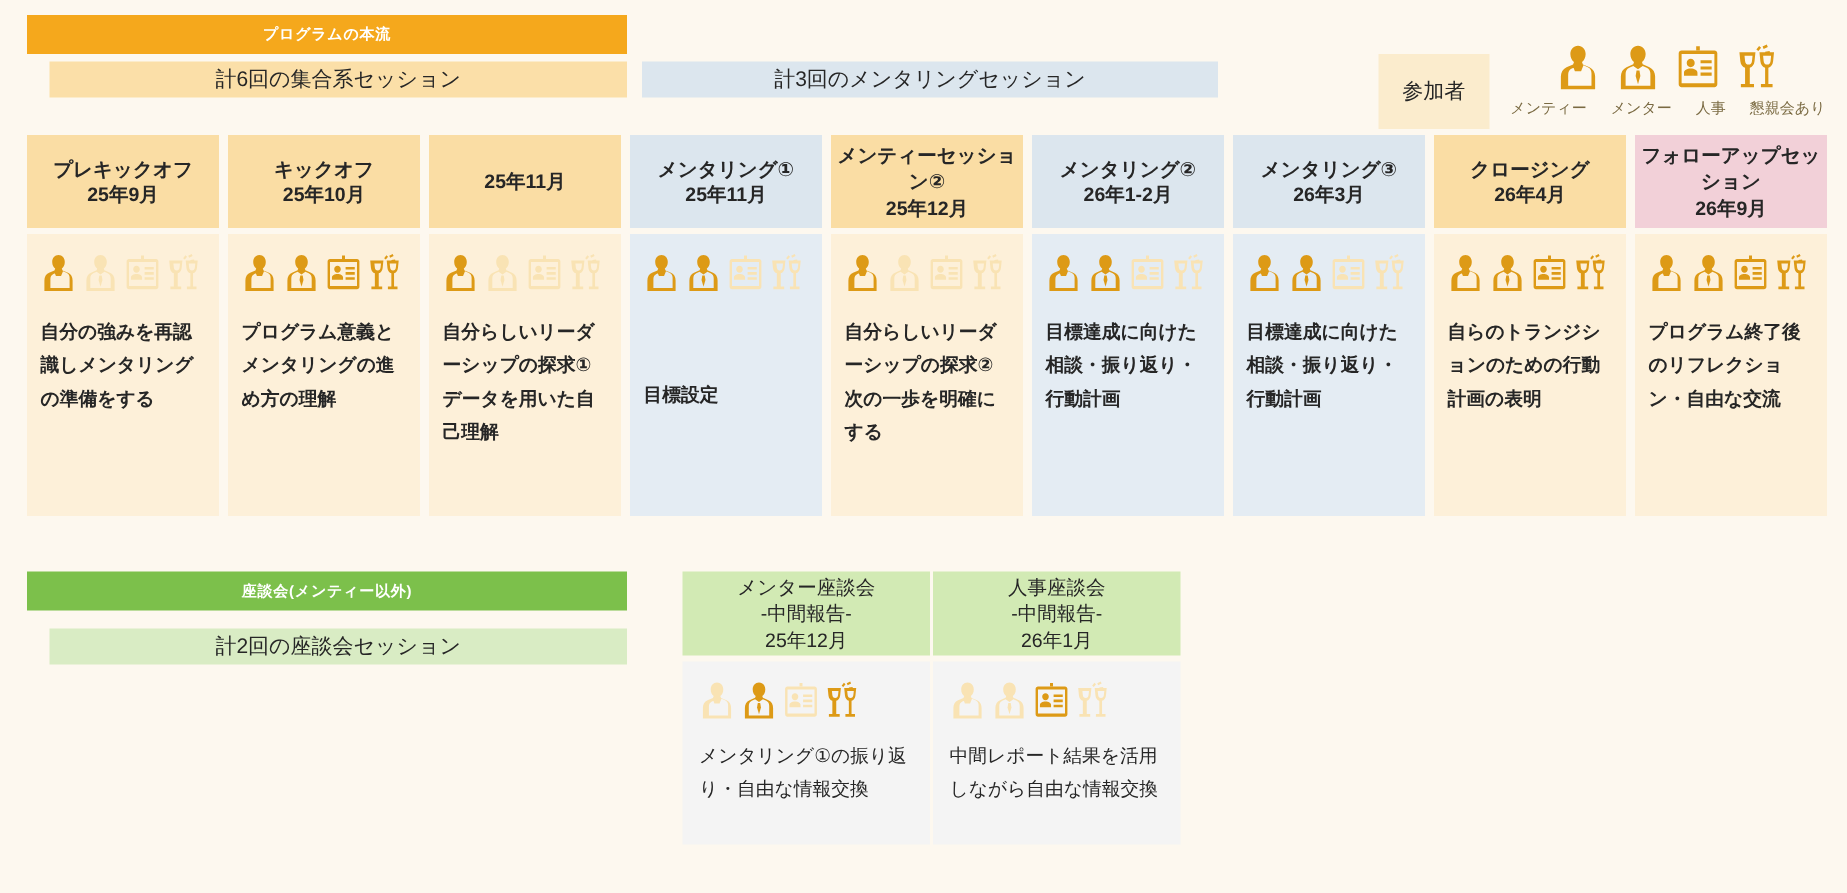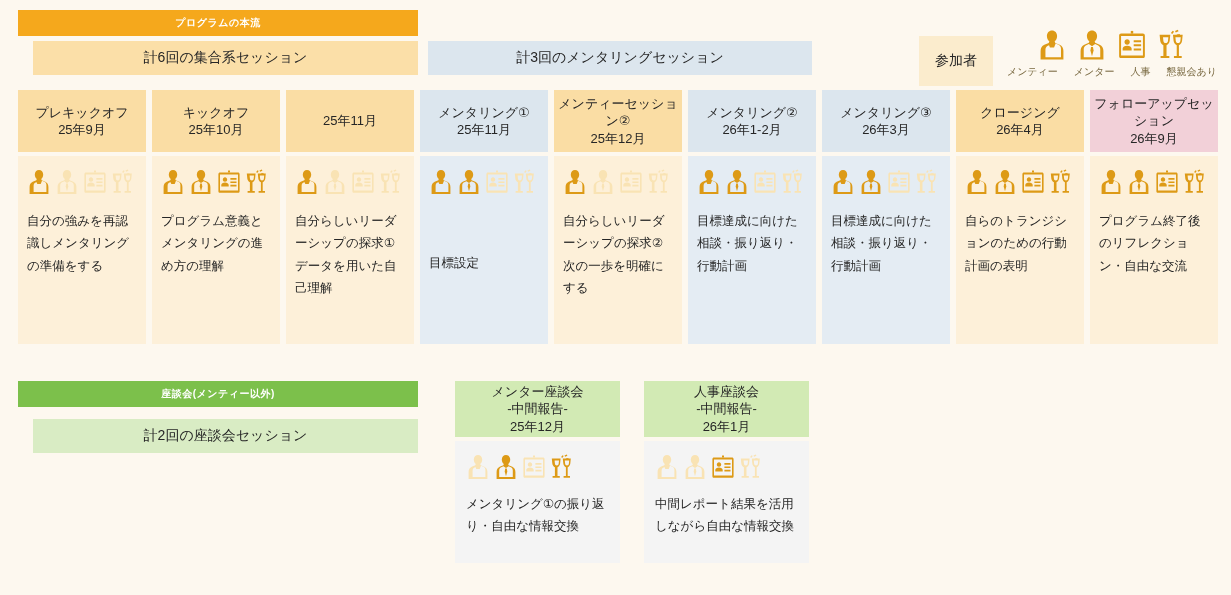--- a/index.html
+++ b/index.html
@@ -12,21 +12,21 @@
   }
 
   
   .band-title {
     height: 26px;
     display: flex; align-items: center; justify-content: center;
     color: #ffffff; font-size: 10px; font-weight: bold;
     letter-spacing: .5px;
   }
   .band-sub {
-    height: 34px;
+    height: 24px;
     display: flex; align-items: center; justify-content: center;
     color: #262626; font-size: 14px;
   }
 
   
   #flow-title-bar { position: absolute; left: 18px;  top: 10px;  width: 400px; background: #f5a81c; }
   #flow-sub-bar   { position: absolute; left: 33px;  top: 41px;  width: 385px; background: #fbdfa8; }
   #mentor-sub-bar { position: absolute; left: 428px; top: 41px;  width: 384px; background: #dce6ee; }
 
   
@@ -35,21 +35,21 @@
     background: #fbeccd; color: #262626; font-size: 14px;
     padding: 16px 16px; margin-right: 14px; margin-top: 8px; white-space: nowrap;
   }
   #legend-icons { display: flex; flex-direction: column; align-items: center; }
   .legend-icon-row { display: flex; gap: 10px; }
   .legend-icon-row .pic { width: 30px; height: 34px; }
   #legend-labels { display: flex; gap: 16px; margin-top: 3px; font-size: 10px; color: #7a6a42; }
   #legend-labels span { text-align: center; white-space: nowrap; }
 
   
-  #columns { position: absolute; left: 18px; top: 90px; display: flex; gap: 6px; }
+  #columns { position: absolute; left: 18px; top: 90px; display: flex; gap: 6px; font-weight: bold; }
   .col { width: 128px; display: flex; flex-direction: column; }
   .col-head {
     height: 62px; display: flex; flex-direction: column;
     align-items: center; justify-content: center;
     font-size: 13px; color: #262626; line-height: 1.32; text-align: center;
   }
   .col-body {
     height: 188px; margin-top: 4px;
     padding: 12px 9px 0 9px;
     display: flex; flex-direction: column;
@@ -63,21 +63,21 @@
   .head-orange { background: #fadda4; }
   .head-blue   { background: #dce6ee; }
   .head-pink   { background: #f2d0d8; }
   .body-orange { background: #fdf0d9; }
   .body-blue   { background: #e4ecf3; }
 
   
   #round-title-bar { position: absolute; left: 18px;  top: 381px; width: 400px; background: #7cc04b; }
   #round-sub-bar   { position: absolute; left: 33px;  top: 419px; width: 385px; background: #d9ecc4; }
 
-  #round-cols { position: absolute; left: 455px; top: 381px; display: flex; gap: 24px; }
+  #round-cols { position: absolute; left: 455px; top: 381px; display: flex; gap: 2px; }
   .rcol { width: 165px; display: flex; flex-direction: column; }
   .rcol-head {
     height: 56px; background: #d2eab4;
     display: flex; flex-direction: column; align-items: center; justify-content: center;
     font-size: 13px; color: #262626; line-height: 1.34; text-align: center;
   }
   .rcol-body {
     height: 122px; margin-top: 4px; background: #f4f4f4;
     padding: 12px 11px 0 11px;
   }

